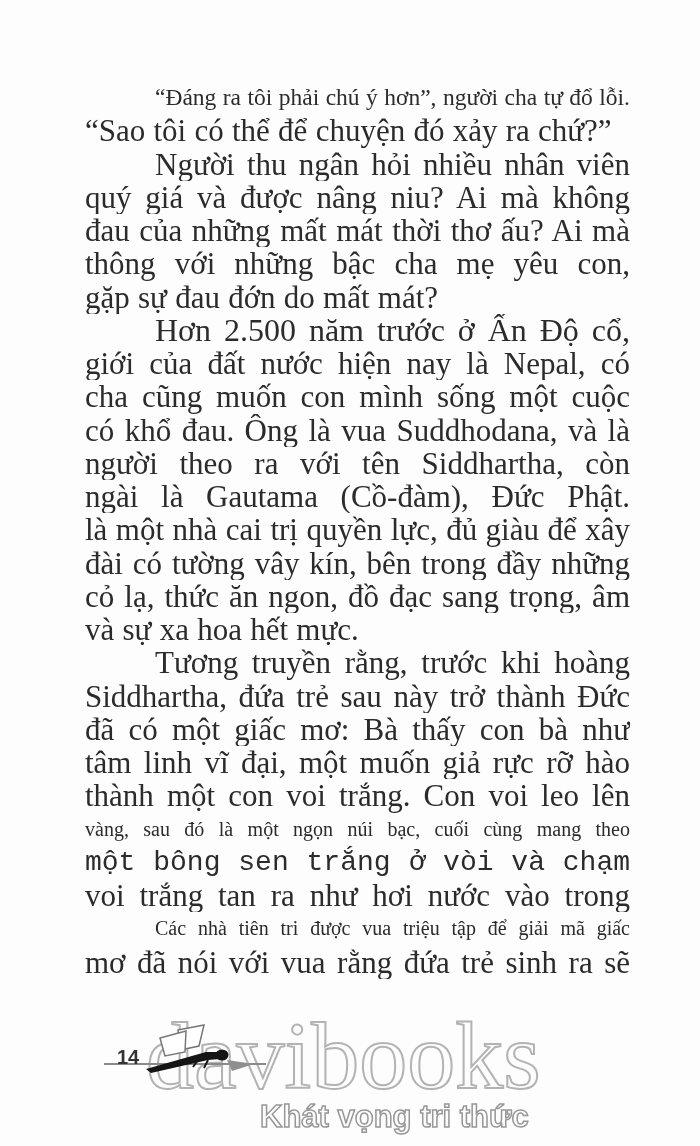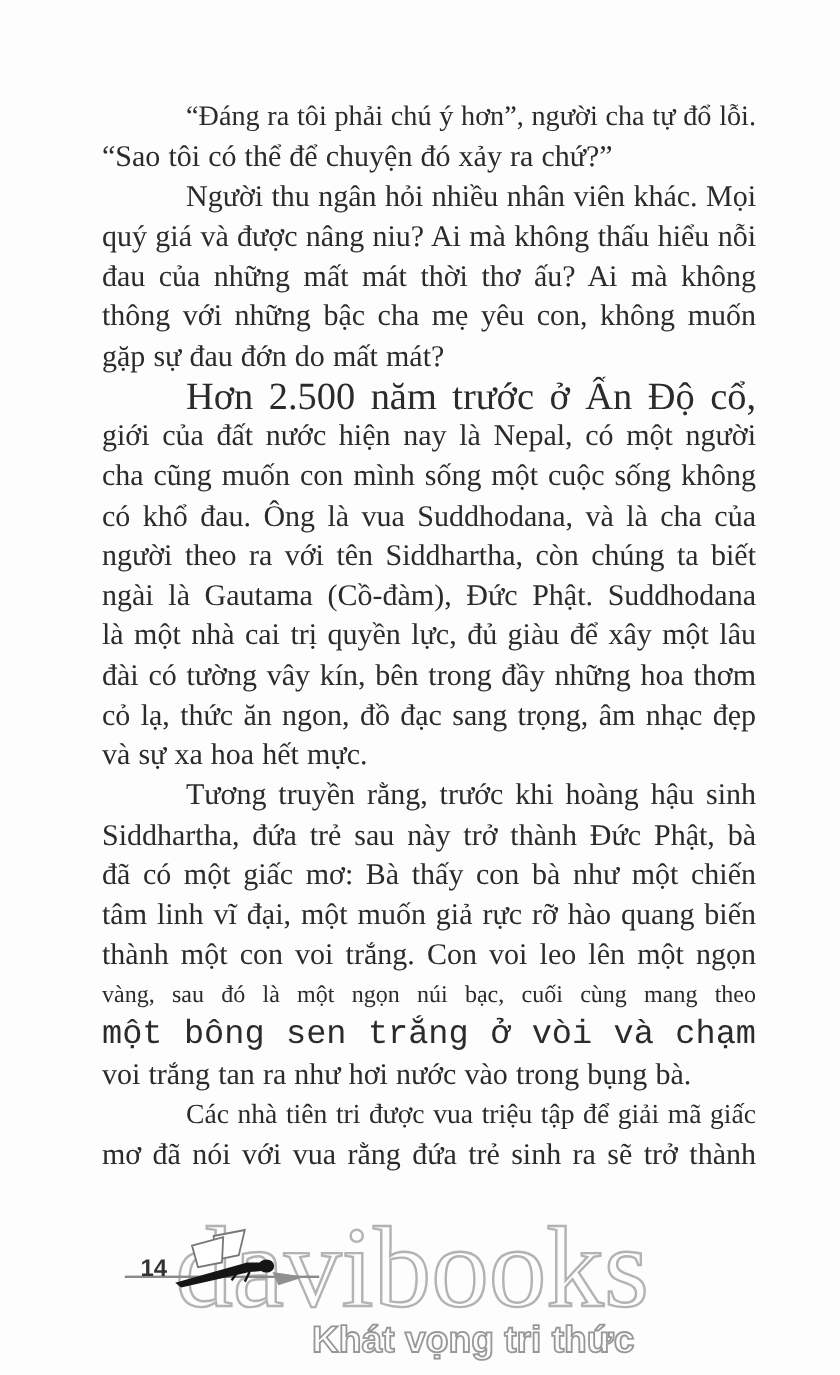--- a/index.html
+++ b/index.html
@@ -14,21 +14,21 @@
     width: 618px; height: 1146px;
     background: #fdfdfd;
   }
   
   #page-text {
     position: absolute;
     left: 85px; top: 81px;
     width: 545px;
   }
   .line {
-    font-size: 25px;
+    font-size: 31px;
     line-height: 33.25px;
     height: 33.25px;
     overflow: hidden;
     color: #2b2b2b;
     text-align: justify;
     text-align-last: left;
     word-spacing: 0.5px;
   }
   .line.fill { text-align-last: justify; }
   .line.indent { text-indent: 70px; }
@@ -105,21 +105,21 @@
       <div class="line fill">cỏ lạ, thức ăn ngon, đồ đạc sang trọng, âm nhạc đẹp</div>
       <div class="line">và sự xa hoa hết mực.</div>
       <div class="line indent fill">Tương truyền rằng, trước khi hoàng hậu sinh ra</div>
       <div class="line fill">Siddhartha, đứa trẻ sau này trở thành Đức Phật, bà</div>
       <div class="line fill">đã có một giấc mơ: Bà thấy con bà như một chiến binh</div>
       <div class="line fill">tâm linh vĩ đại, một muốn giả rực rỡ hào quang biến</div>
       <div class="line fill">thành một con voi trắng. Con voi leo lên một ngọn núi</div>
       <div class="line fill" style="font-size: 20px;">vàng, sau đó là một ngọn núi bạc, cuối cùng mang theo</div>
       <div class="line fill" style="font-size: 28px; font-family: Liberation Mono, monospace;">một bông sen trắng ở vòi và chạm vào hông bà. Rồi con</div>
       <div class="line">voi trắng tan ra như hơi nước vào trong bụng bà.</div>
-      <div class="line indent fill" style="font-size: 23px;">Các nhà tiên tri được vua triệu tập để giải mã giấc</div>
+      <div class="line indent fill" style="font-size: 20px;">Các nhà tiên tri được vua triệu tập để giải mã giấc</div>
       <div class="line fill">mơ đã nói với vua rằng đứa trẻ sinh ra sẽ trở thành</div>
     </div>
 
   <div id="davibooks-watermark">davibooks</div>
 
   <div id="watermark-tagline">Khát vọng tri thức</div>
 
   <div id="page-number">14</div>
 
   <div id="page-number-rule"></div>

